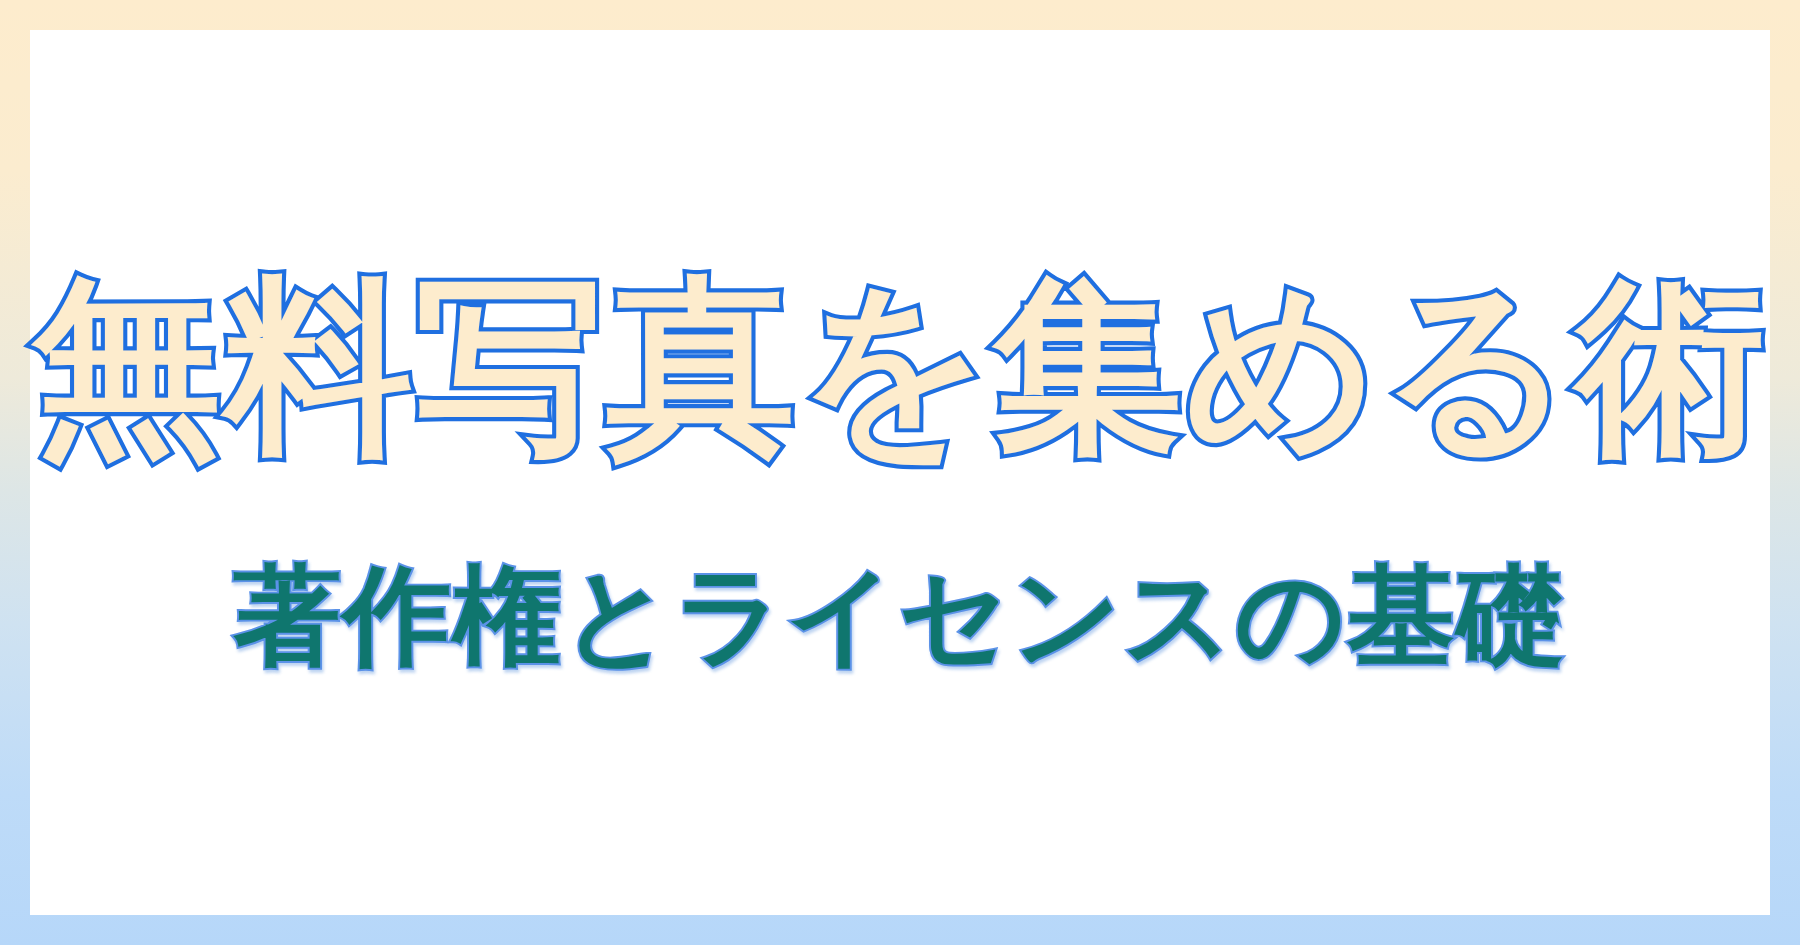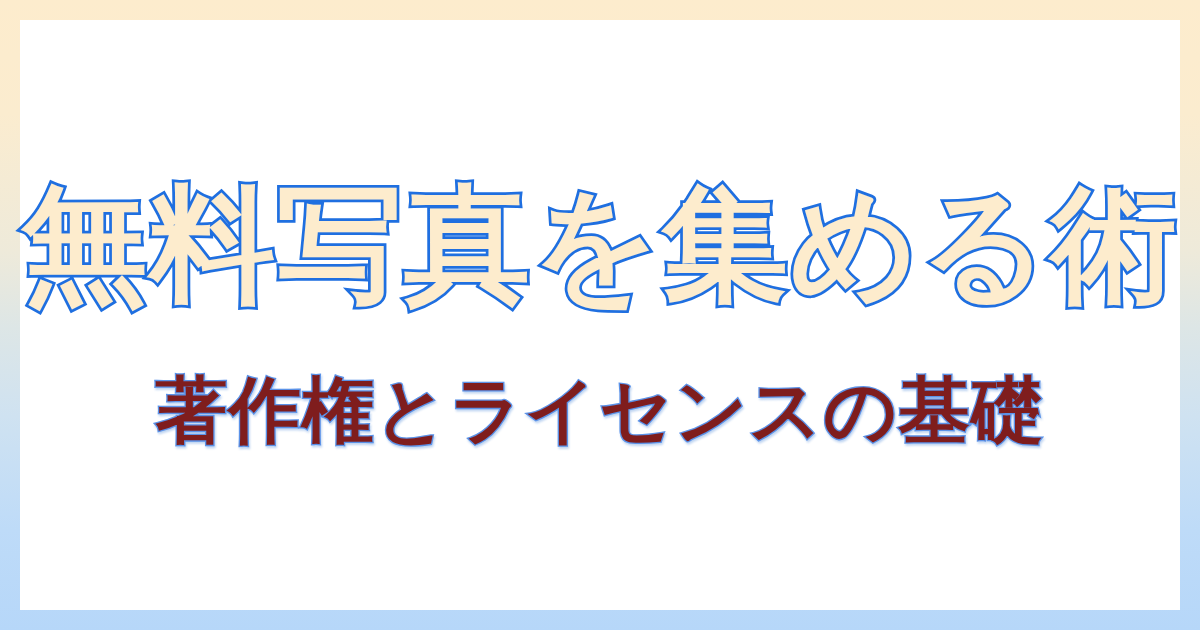--- a/index.html
+++ b/index.html
@@ -66,21 +66,21 @@
   
   .subtitle-line {
     position: relative;
     margin-top: 58px;
     margin-bottom: 58px;
     font-size: 72px;
     line-height: 1.1;
     font-weight: 700;
     letter-spacing: 0.015em;
     white-space: nowrap;
-    color: #7f1d1d;
+    color: #0f766e;
     -webkit-text-stroke: 2.6px #5b92e8;
     paint-order: stroke fill;
     text-stroke: 2.6px #5b92e8;
     filter: drop-shadow(1.5px 2px 1.2px rgba(110, 160, 225, 0.45));
   }
 </style>
 </head>
 <body>
 
 <div id="canvas">

